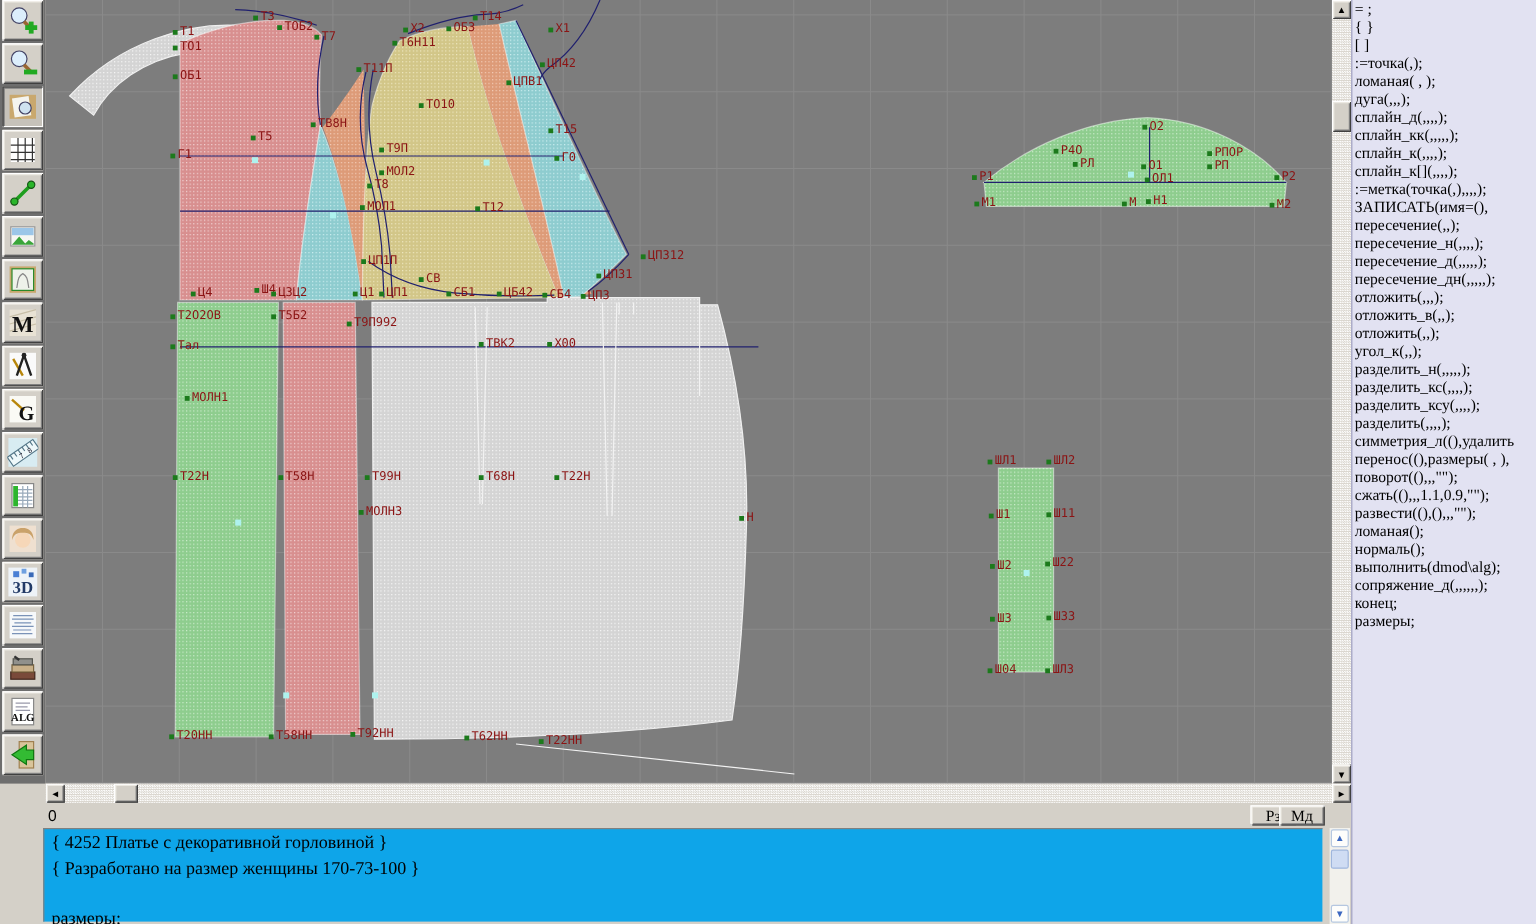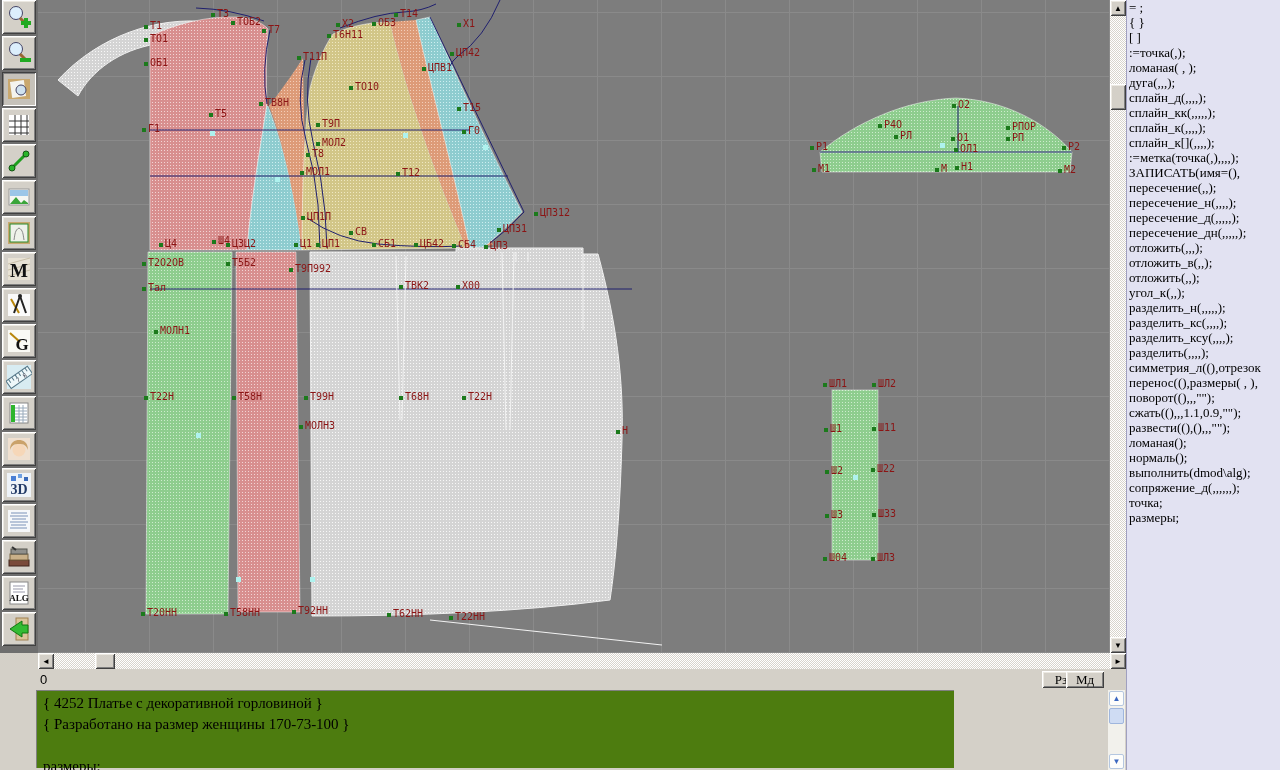--- a/index.html
+++ b/index.html
@@ -36,21 +36,21 @@
   .sb-btn{position:absolute;width:16px;height:16px;font-size:8px;color:#000;display:flex;
           align-items:center;justify-content:center;cursor:pointer;}
   .sb-thumb{position:absolute;cursor:pointer;}
 
   
   #status-zero{position:absolute;left:40px;top:672px;font-size:13px;color:#000;}
   .mini-btn{position:absolute;top:671px;width:38px;height:17px;font:13px "Liberation Serif",serif;
             display:flex;align-items:center;justify-content:center;cursor:pointer;}
 
   
-  #editor{position:absolute;left:36px;top:690px;width:918px;height:78px;background:#4d7c0f;
+  #editor{position:absolute;left:36px;top:690px;width:1066px;height:78px;background:#0ea5e9;
           border-top:1px solid #808080;border-left:1px solid #808080;
           font:15px "Liberation Serif",serif;color:#000;padding:2px 0 0 6px;box-sizing:border-box;
           cursor:text;}
   #editor .eline{height:21px;line-height:21px;white-space:pre;}
   
   #editor-scroll{position:absolute;left:1108px;top:690px;width:17px;height:80px;background:#f2f1ec;}
   .xp-btn{position:absolute;left:1px;width:15px;height:15px;background:#fdfdfb;border:1px solid #b5c7e0;
           border-radius:2px;color:#3b67c0;font-size:8px;display:flex;align-items:center;justify-content:center;
           box-sizing:border-box;cursor:pointer;}
   .xp-thumb{position:absolute;left:1px;width:15px;height:16px;background:#cfdcf3;border:1px solid #9fb6dd;
@@ -502,27 +502,27 @@
         <div class="cmd">пересечение_д(,,,,,);</div>
         <div class="cmd">пересечение_дн(,,,,,);</div>
         <div class="cmd">отложить(,,,);</div>
         <div class="cmd">отложить_в(,,);</div>
         <div class="cmd">отложить(,,);</div>
         <div class="cmd">угол_к(,,);</div>
         <div class="cmd">разделить_н(,,,,,);</div>
         <div class="cmd">разделить_кс(,,,,);</div>
         <div class="cmd">разделить_ксу(,,,,);</div>
         <div class="cmd">разделить(,,,,);</div>
-        <div class="cmd">симметрия_л((),отрезок</div>
+        <div class="cmd">симметрия_л((),удалить</div>
         <div class="cmd">перенос((),размеры( , ),</div>
         <div class="cmd">поворот((),,,"");</div>
         <div class="cmd">сжать((),,,1.1,0.9,"");</div>
         <div class="cmd">развести((),(),,,"");</div>
         <div class="cmd">ломаная();</div>
         <div class="cmd">нормаль();</div>
         <div class="cmd">выполнить(dmod\alg);</div>
         <div class="cmd">сопряжение_д(,,,,,,);</div>
-        <div class="cmd">точка;</div>
+        <div class="cmd">конец;</div>
         <div class="cmd">размеры;</div>
       </div>
   </div>
 
 </div>
 
 </body></html>

